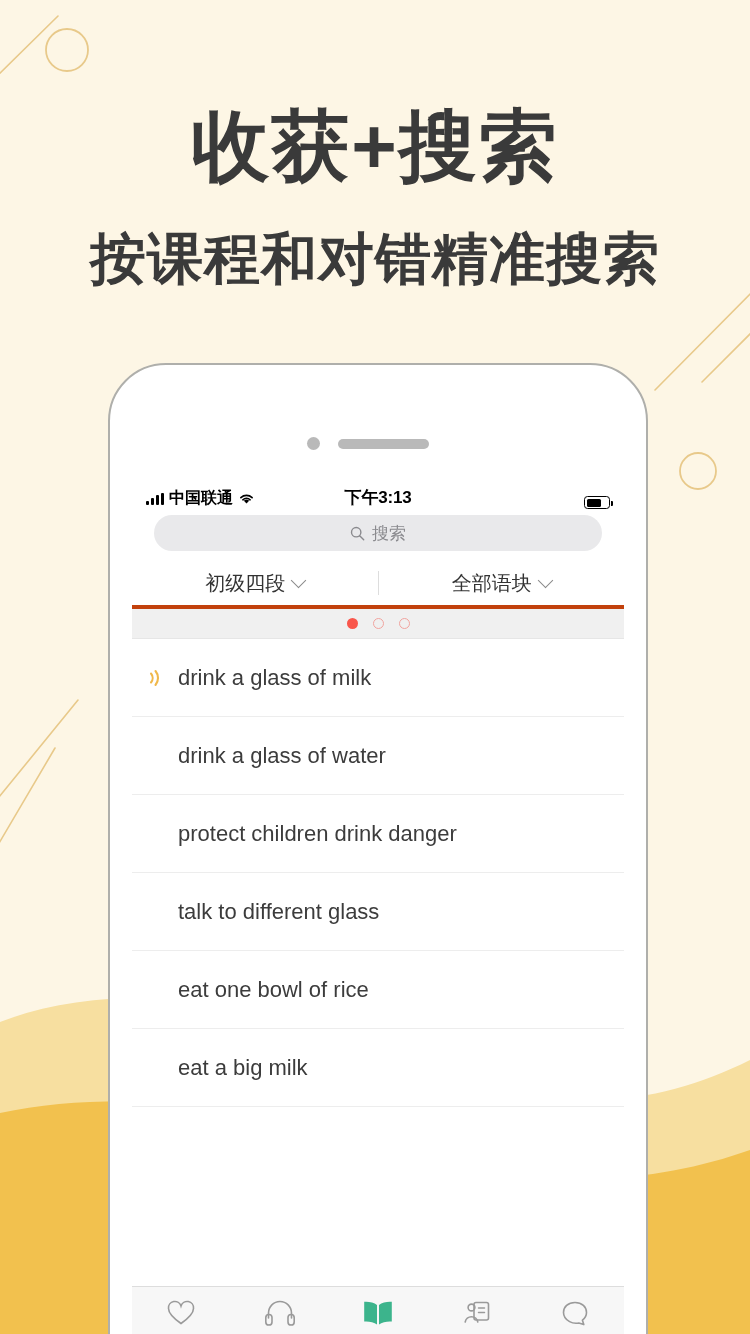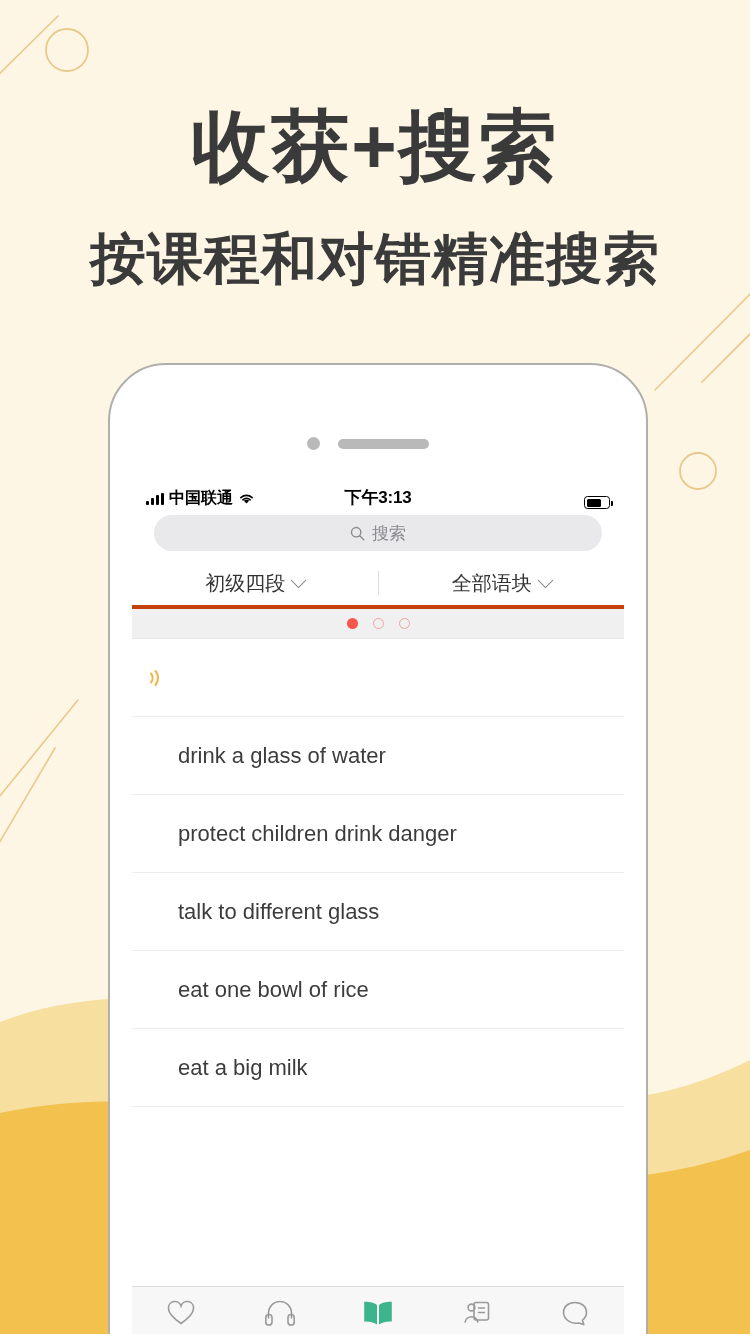--- a/index.html
+++ b/index.html
@@ -224,20 +224,21 @@
     </div>
 
     <div id="phrase-list">
       <div class="list-item">
         <span class="audio-slot">
           <svg class="sound-icon" viewBox="0 0 14 20">
             <path d="M3 5.5 a7 7 0 0 1 0 9" stroke="#F0B84B" stroke-width="2.1" fill="none" stroke-linecap="round"></path>
             <path d="M7.5 3 a11 11 0 0 1 0 14" stroke="#F0B84B" stroke-width="2.1" fill="none" stroke-linecap="round"></path>
           </svg>
         </span>
+        <span class="item-text">drink a glass of milk</span>
       </div>
       <div class="list-item">
         <span class="audio-slot"></span>
         <span class="item-text">drink a glass of water</span>
       </div>
       <div class="list-item">
         <span class="audio-slot"></span>
         <span class="item-text">protect children drink danger</span>
       </div>
       <div class="list-item">

